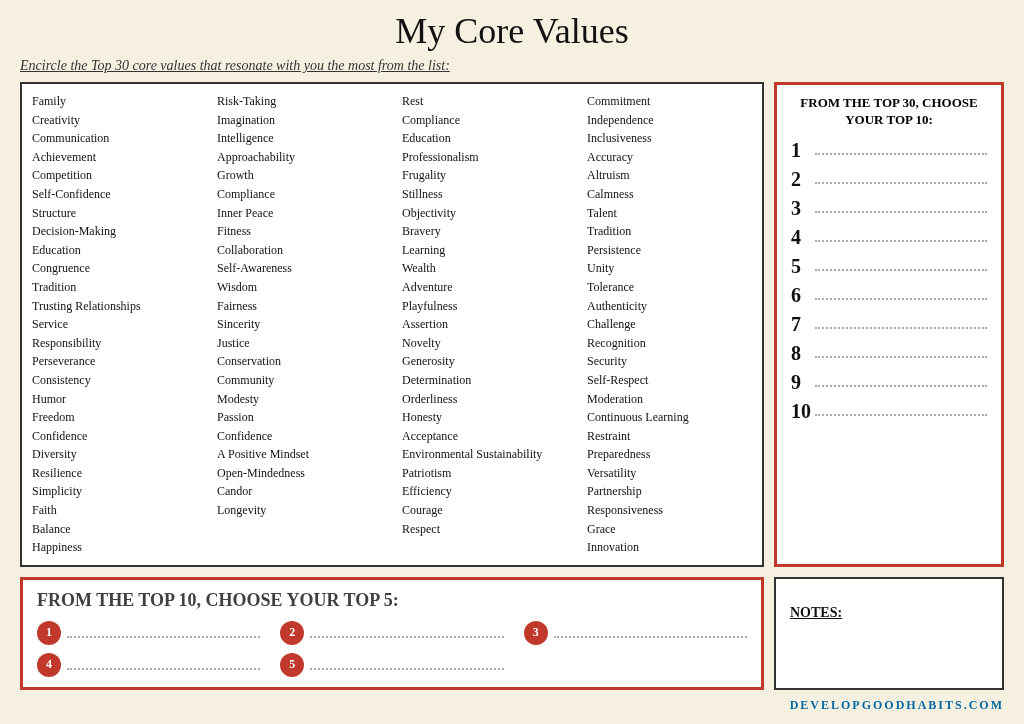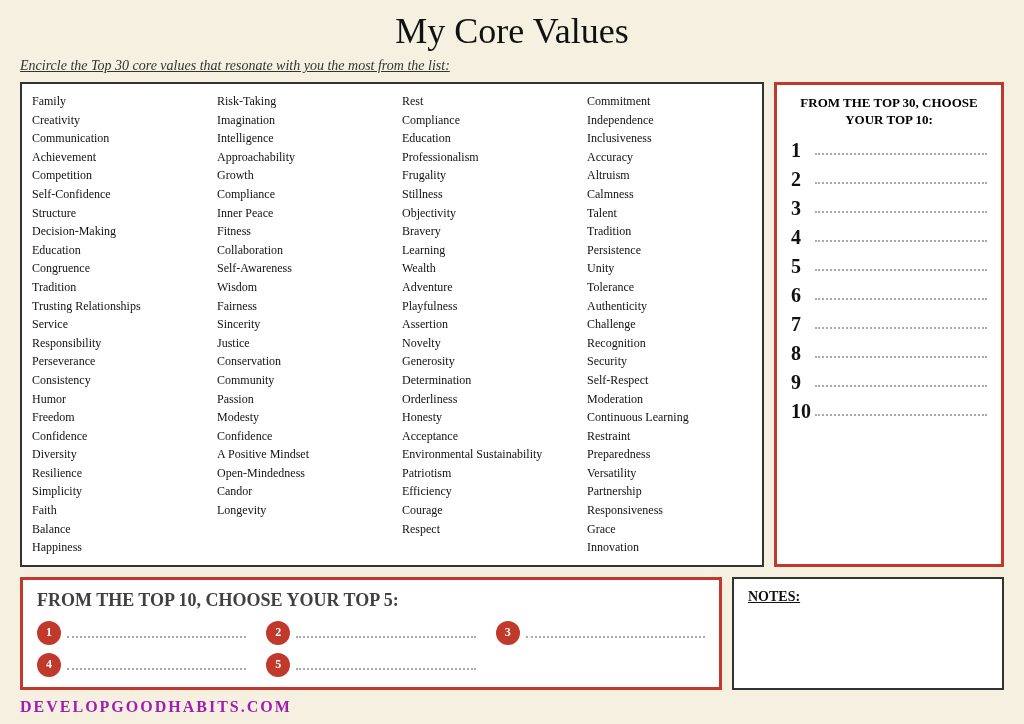--- a/index.html
+++ b/index.html
@@ -127,38 +127,38 @@
       background: #c0392b;
       color: #fff;
       font-size: 12px;
       font-weight: bold;
       display: flex;
       align-items: center;
       justify-content: center;
       flex-shrink: 0;
     }
     .notes-box {
-      width: 272px;
+      width: 230px;
       border: 2px solid #333;
-      padding: 10px 14px;
+      padding: 26px 14px;
       background: #fff;
     }
     .notes-title {
       font-size: 14px;
       font-weight: bold;
       color: #111;
       text-transform: uppercase;
       margin-bottom: 8px;
       text-decoration: underline;
     }
     .footer {
-      text-align: left;
-      font-size: 16px;
-      font-weight: bold;
-      color: #a21caf;
+      text-align: right;
+      font-size: 12px;
+      font-weight: bold;
+      color: #0369a1;
       letter-spacing: 2px;
       margin-top: 8px;
       text-transform: uppercase;
     }
   </style>
 </head>
 <body>
 
 <h1 class="main-title">My Core Values</h1>
 <p class="subtitle">Encircle the Top 30 core values that resonate with you the most from the list:</p>
@@ -203,22 +203,22 @@
           <span class="value-item">Inner Peace</span>
           <span class="value-item">Fitness</span>
           <span class="value-item">Collaboration</span>
           <span class="value-item">Self-Awareness</span>
           <span class="value-item">Wisdom</span>
           <span class="value-item">Fairness</span>
           <span class="value-item">Sincerity</span>
           <span class="value-item">Justice</span>
           <span class="value-item">Conservation</span>
           <span class="value-item">Community</span>
+          <span class="value-item">Modesty</span>
           <span class="value-item">Passion</span>
-          <span class="value-item">Modesty</span>
           <span class="value-item">Confidence</span>
           <span class="value-item">A Positive Mindset</span>
           <span class="value-item">Open-Mindedness</span>
           <span class="value-item">Candor</span>
           <span class="value-item">Longevity</span>
         </div>
       <div class="values-col" id="col3-container">
           <span class="value-item">Rest</span>
           <span class="value-item">Compliance</span>
           <span class="value-item">Education</span>

